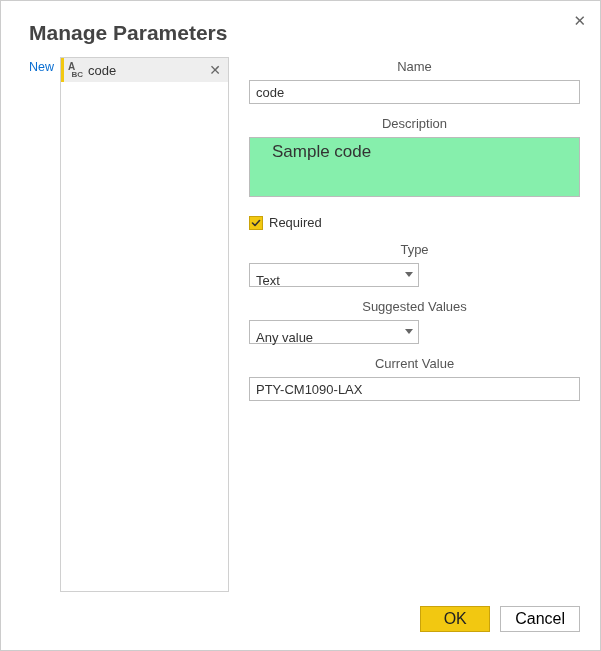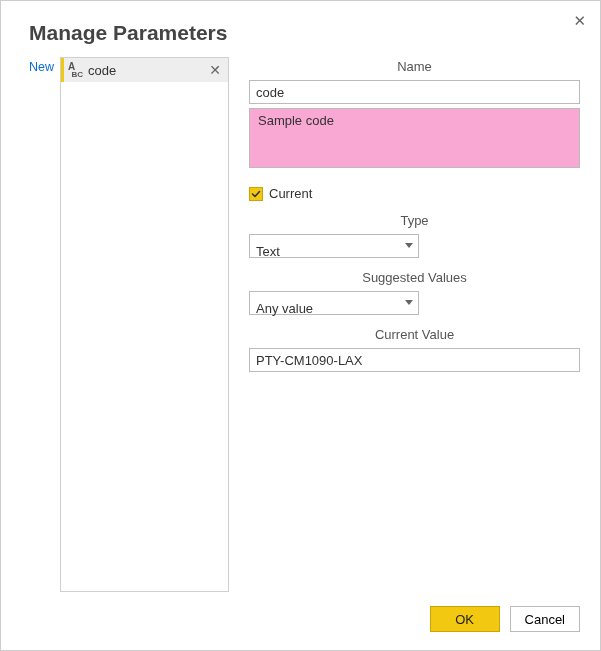--- a/index.html
+++ b/index.html
@@ -126,26 +126,26 @@
     padding: 2px 6px;
     font-family: inherit;
     font-size: 13px;
     color: #333;
     background: #fff;
   }
   .textarea {
     width: 100%;
     height: 60px;
     border: 1px solid #bbb;
-    padding: 4px 8px;
-    font-family: inherit;
-    font-size: 13px;
+    padding: 4px 22px;
+    font-family: inherit;
+    font-size: 17px;
     color: #333;
     resize: none;
-    background: #f9a8d4;
+    background: #86efac;
   }
   .req-row {
     display: flex;
     align-items: center;
     gap: 6px;
     margin-top: 14px;
   }
   .chk {
     width: 14px;
     height: 14px;
@@ -189,21 +189,21 @@
     align-items: center;
     gap: 10px;
     padding: 14px 20px 18px 0;
   }
   .btn {
     min-width: 70px;
     height: 26px;
     border: 1px solid #bbb;
     background: #fff;
     font-family: inherit;
-    font-size: 13px;
+    font-size: 16px;
     cursor: pointer;
     padding: 0 14px;
   }
   .btn-primary {
     background: #f2c811;
     border-color: #caa30a;
     color: #222;
   }
 </style>
 </head>
@@ -231,29 +231,30 @@
           <span class="param-del">✕</span>
         </div>
       </div>
     </div>
 
     <div class="right-col">
 
       <div class="fld-label first">Name</div>
       <input class="text-input" type="text" value="code" style="">
 
+      <div class="fld-label">Description</div>
       <textarea class="textarea" style="">Sample code</textarea>
 
       <div class="req-row">
         <span class="chk">
           <svg width="10" height="10" viewBox="0 0 10 10">
             <path d="M1.5 5 L4 7.5 L8.5 2.5" stroke="#333" stroke-width="1.6" fill="none" stroke-linecap="round" stroke-linejoin="round"></path>
           </svg>
         </span>
-        <span>Current</span>
+        <span>Required</span>
       </div>
 
       <div class="fld-label">Type</div>
       <div class="select-wrap">
         <div class="select">Text</div>
         <span class="select-caret">
           <svg width="8" height="6" viewBox="0 0 8 6">
               <path d="M0 0 L4 5 L8 0 Z" fill="#666"></path>
             </svg>
         </span>

